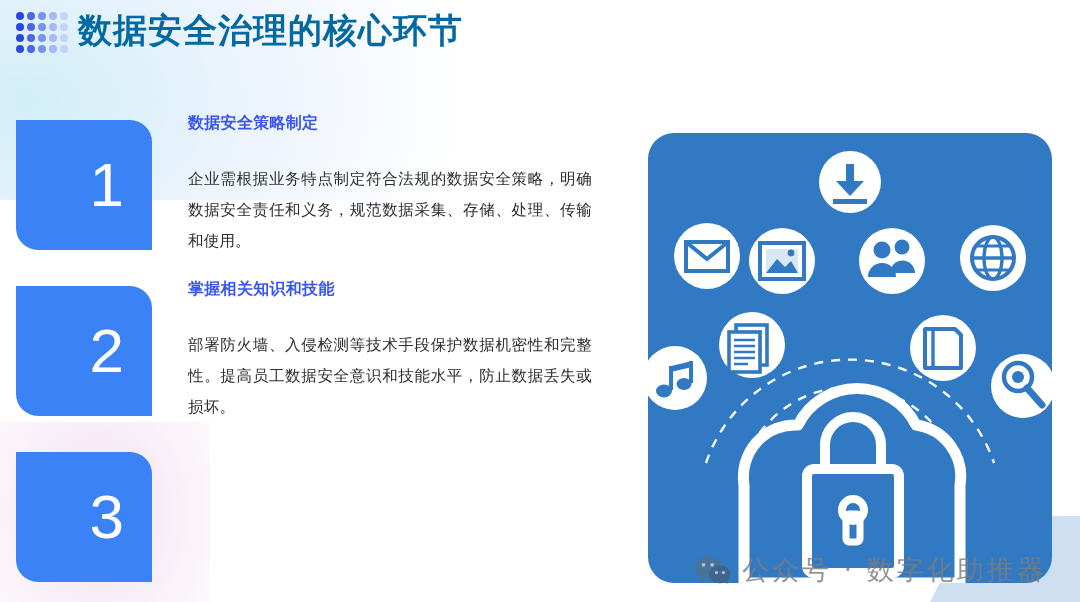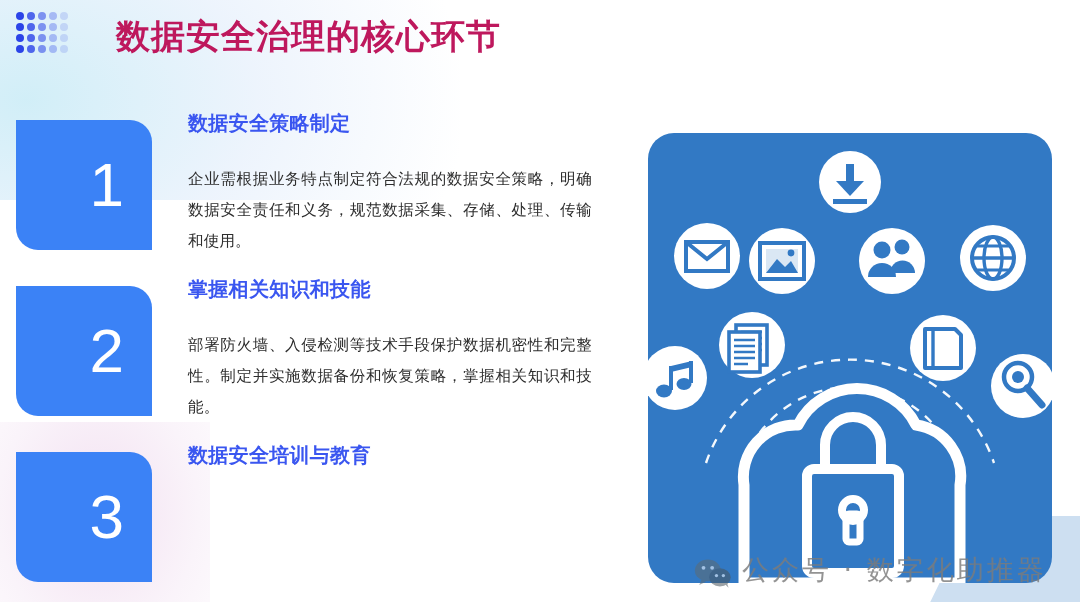--- a/index.html
+++ b/index.html
@@ -77,28 +77,27 @@
     background: #2b44e8;
   }
   .dot.c0 { opacity: 1;    }
   .dot.c1 { opacity: 0.80; }
   .dot.c2 { opacity: 0.55; }
   .dot.c3 { opacity: 0.32; }
   .dot.c4 { opacity: 0.16; }
 
   .page-title {
     position: absolute;
-    left: 78px; top: 12px;
+    left: 78px; top: 6px;
     font-size: 34px;
     font-weight: 700;
     letter-spacing: 1px;
-    color: #be185d;
+    color: #0369a1;
     white-space: nowrap;
     line-height: 48px;
-    margin-left: 38px;
   }
 
   
   .steps {
     position: absolute;
     left: 0; top: 112px;
     width: 620px;
   }
   .step {
     position: relative;
@@ -120,21 +119,21 @@
     font-size: 62px;
     font-weight: 400;
     line-height: 62px;
   }
   .step-body {
     position: absolute;
     left: 188px; top: 0;
     width: 404px;
   }
   .step-title {
-    font-size: 20px;
+    font-size: 16px;
     font-weight: 700;
     color: #3a56f0;
     line-height: 22px;
     letter-spacing: 0.3px;
     margin-bottom: 6px;
   }
   .step-desc {
     font-size: 15.5px;
     color: #2d2d2d;
     line-height: 31px;
@@ -152,21 +151,21 @@
     border-radius: 26px;
     overflow: hidden;
   }
   .illus-panel svg { display: block; }
 
   
   .watermark {
     position: absolute;
     left: 694px; bottom: 14px;
     display: flex;
-    align-items: flex-end;
+    align-items: center;
     gap: 10px;
     pointer-events: none;
   }
   .wm-logo { width: 38px; height: 30px; opacity: 0.55; }
   .wm-text {
     font-size: 27px;
     color: #7c7c7c;
     opacity: 0.82;
     letter-spacing: 3px;
     white-space: nowrap;
@@ -219,30 +218,29 @@
         <div class="step-desc">企业需根据业务特点制定符合法规的数据安全策略，明确数据安全责任和义务，规范数据采集、存储、处理、传输和使用。</div>
       </div>
     </div>
 
     <div class="step">
       <div class="num-box">
         <span class="num">2</span>
       </div>
       <div class="step-body">
         <div class="step-title">掌握相关知识和技能</div>
-        <div class="step-desc">部署防火墙、入侵检测等技术手段保护数据机密性和完整性。制定并实施数据备份和恢复策略，掌握相关知识和技能。</div>
+        <div class="step-desc">部署防火墙、入侵检测等技术手段保护数据机密性和完整性。提高员工数据安全意识和技能水平，防止数据丢失或损坏。</div>
       </div>
     </div>
 
     <div class="step">
       <div class="num-box">
         <span class="num">3</span>
       </div>
       <div class="step-body">
-        <div class="step-title">数据安全培训与教育</div>
       </div>
     </div>
 
   </div>
 
   <div class="illus-panel">
     <svg width="404" height="450" viewBox="0 0 404 450" xmlns="http://www.w3.org/2000/svg">
 
       <g fill="none" stroke="#ffffff" stroke-width="2.4" stroke-dasharray="9 8" opacity="0.95">
         <path d="M 58 330 A 152 152 0 0 1 346 330"></path>

